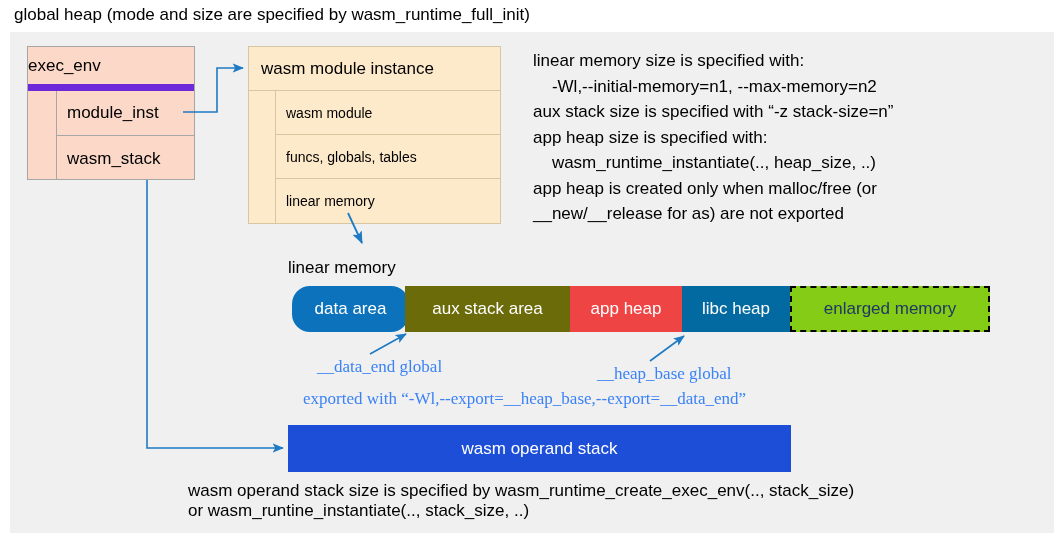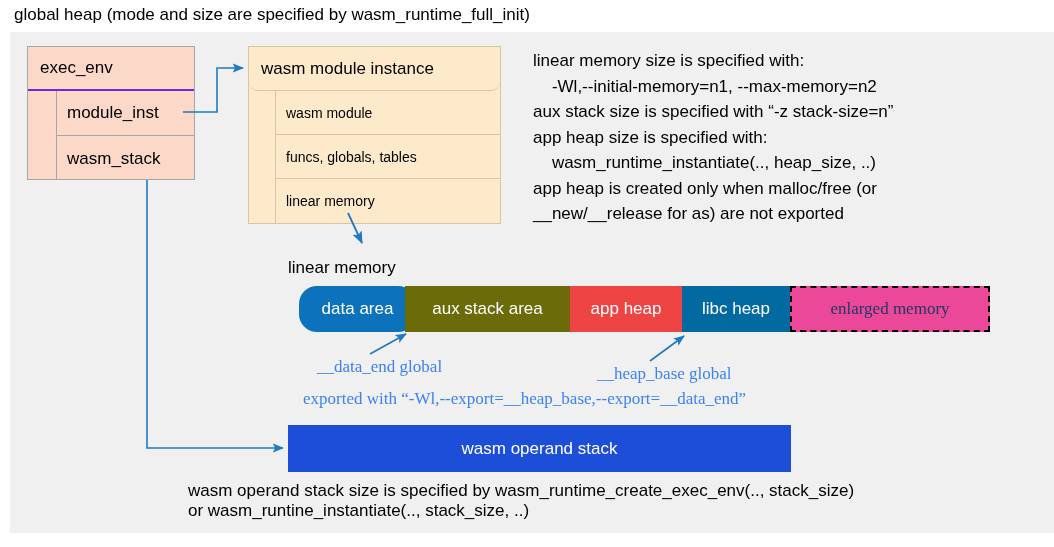--- a/index.html
+++ b/index.html
@@ -22,22 +22,22 @@
 
   
   .box{position:absolute;box-sizing:border-box;}
 
   .execenv{
     left:27px;top:46px;width:168px;height:134px;
     border:1px solid #a6a6a6;background:#fbd8c8;
   }
   .execenv .hdr{
     position:absolute;left:0;top:0;width:100%;height:44px;
-    border-bottom:2px solid #6d28d9;box-sizing:border-box;
-    display:flex;align-items:center;padding-left:12px;
+    border-bottom:7px solid #6d28d9;box-sizing:border-box;
+    display:flex;align-items:center;
     font-size:17px;
   }
   .execenv .gutter{
     position:absolute;left:0;top:44px;width:29px;height:89px;
     border-right:1px solid #a6a6a6;box-sizing:border-box;
   }
   .execenv .row{
     position:absolute;left:29px;width:138px;height:45px;
     box-sizing:border-box;display:flex;align-items:center;padding-left:10px;
     font-size:17px;
@@ -45,21 +45,21 @@
   .execenv .row.r1{top:44px;border-bottom:1px solid #a6a6a6;}
   .execenv .row.r2{top:89px;}
 
   .modinst{
     left:248px;top:46px;width:253px;height:178px;
     border:1px solid #d6c7a0;background:#fdeacb;
   }
   .modinst .hdr{
     position:absolute;left:0;top:0;width:100%;height:44px;
     border-bottom:1px solid #d6c7a0;box-sizing:border-box;
-    display:flex;align-items:center;padding-left:12px;font-size:17px;border-radius:9px;
+    display:flex;align-items:center;padding-left:12px;font-size:17px;
   }
   .modinst .gutter{
     position:absolute;left:0;top:44px;width:27px;height:132px;
     border-right:1px solid #d6c7a0;box-sizing:border-box;
   }
   .modinst .row{
     position:absolute;left:27px;width:224px;height:44px;
     box-sizing:border-box;display:flex;align-items:center;padding-left:10px;
     font-size:14px;
   }
@@ -76,28 +76,27 @@
   
   .lm-label{
     position:absolute;left:288px;top:258px;font-size:17px;
   }
   .memstrip{position:absolute;left:288px;top:286px;height:46px;}
   .seg{
     position:absolute;top:0;height:46px;box-sizing:border-box;
     display:flex;align-items:center;justify-content:center;
     color:#ffffff;font-size:17px;white-space:nowrap;
   }
-  .seg.s0{left:11px;width:117px;background:#0b72bb;border-radius:18px;}
+  .seg.s0{left:4px;width:117px;background:#0b72bb;border-radius:18px;}
   .seg.s1{left:117px;width:165px;background:#6b6b09;}
   .seg.s2{left:282px;width:112px;background:#ef4444;}
   .seg.s3{left:394px;width:108px;background:#0369a1;}
   .seg.s4{
-    left:502px;width:200px;background:#ec4899;color:#1f3864;
+    left:502px;width:200px;background:#84cc16;color:#1f3864;
     border:2.5px dashed #000000;
-    font-family:Liberation Serif, serif;
   }
 
   
   .cap{position:absolute;font-size:17px;color:#3b82f6;white-space:nowrap;font-family:Liberation Serif, serif;}
   .cap-dataend{left:317px;top:357px;}
   .cap-heapbase{left:597px;top:364px;}
   .cap-exported{left:303px;top:389px;}
 
   
   .opstack{

